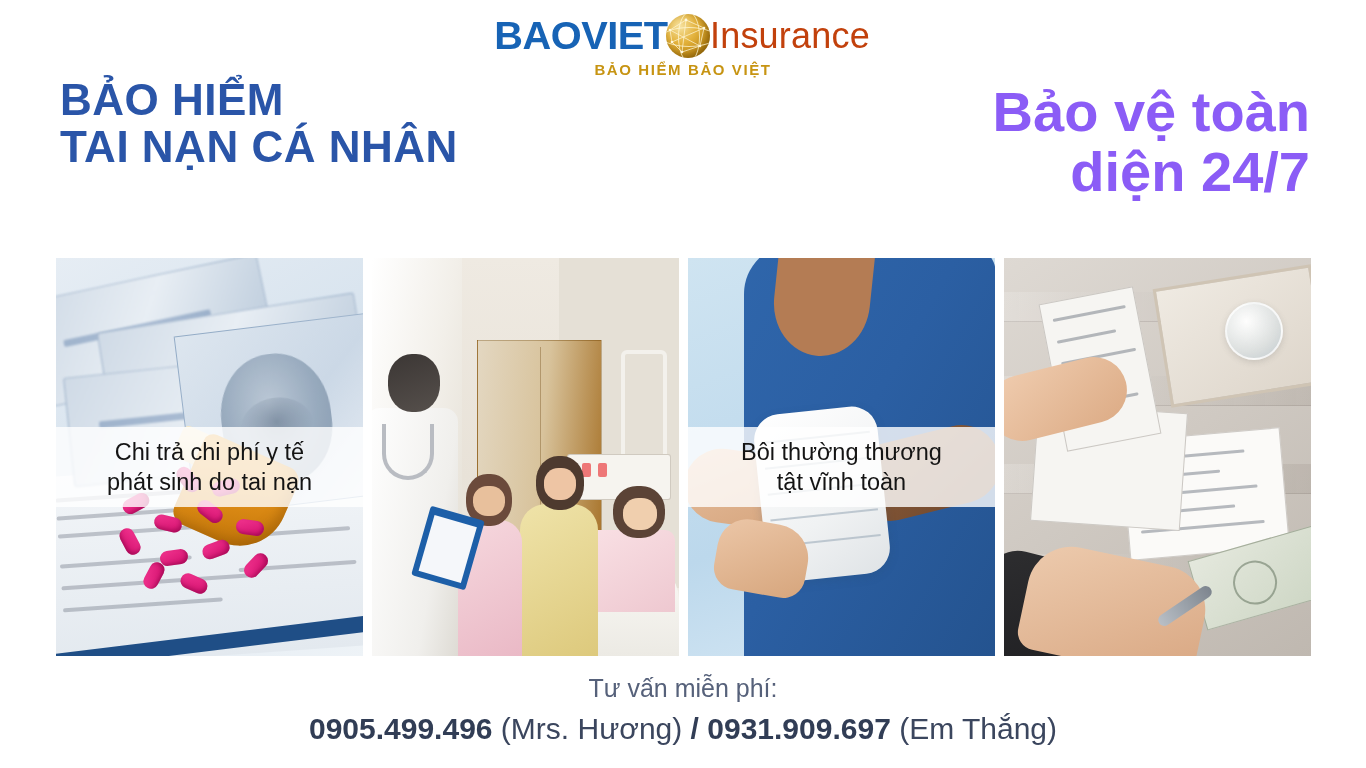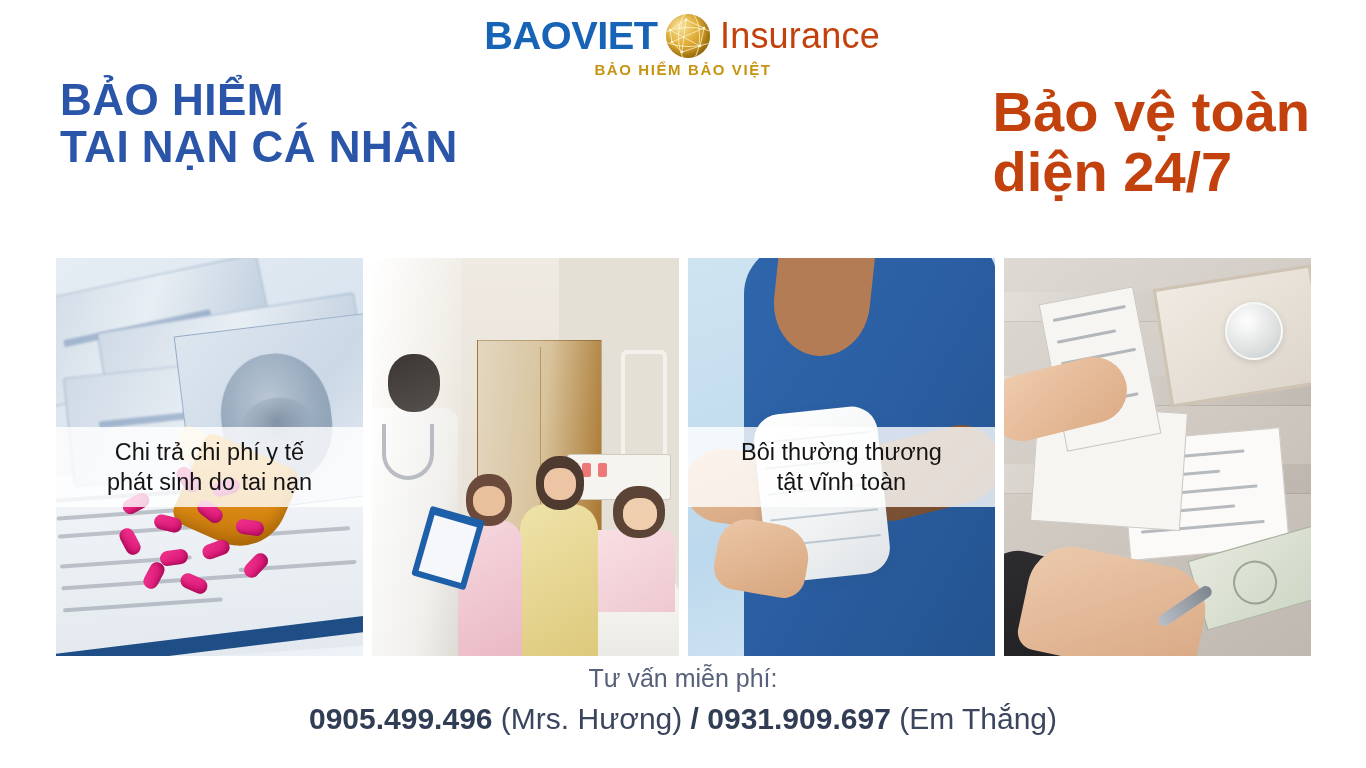--- a/index.html
+++ b/index.html
@@ -15,21 +15,21 @@
     background:#ffffff;
   }
 
   
   .logo-block {
     position:absolute;
     left:0; right:0; top:14px;
     display:flex; flex-direction:column;
     align-items:center;
   }
-  .logo-row { display:flex; align-items:center; gap:10px; }
+  .logo-row { display:flex; align-items:center; }
   .logo-baoviet {
     font-size:39px; font-weight:bold;
     color:#1763b5; letter-spacing:-0.5px;
     font-family:"Liberation Sans", sans-serif;
     transform:scaleX(1.02);
   }
   .logo-globe {
     width:44px; height:44px; border-radius:50%;
     background:
       radial-gradient(circle at 32% 28%, #f6e2a0 0%, #e3b23c 38%, #c08b16 72%, #8d6208 100%);
@@ -56,23 +56,23 @@
   
   .headline-main {
     position:absolute; left:60px; top:76px;
     color:#2a55a8;
     font-size:44px; font-weight:bold; line-height:1.07;
     letter-spacing:0.5px; text-transform:uppercase;
     white-space:pre-line;
   }
   .headline-gold {
     position:absolute; right:56px; top:82px;
-    color:#c2410c;
+    color:#8b5cf6;
     font-size:56px; font-weight:bold; line-height:1.07;
-    white-space:pre-line;
+    text-align:right; white-space:pre-line;
   }
 
   
   .cards {
     position:absolute;
     left:56px; top:258px;
     width:1255px; height:398px;
     display:flex; gap:9px;
   }
   .card {
@@ -328,21 +328,21 @@
     position:absolute; left:-28px; bottom:-24px; width:150px; height:120px;
     background:linear-gradient(150deg,#2e2e30,#1d1d20); border-radius:34px; transform:rotate(14deg);
   }
   .p4 .pen {
     position:absolute; left:150px; bottom:44px; width:62px; height:12px; border-radius:6px;
     background:linear-gradient(90deg,#b9bfc6,#7d858e); transform:rotate(-34deg);
   }
 
   
   .footer {
-    position:absolute; left:0; right:0; bottom:32px;
+    position:absolute; left:0; right:0; bottom:22px;
     text-align:center; color:#3f4b63;
   }
   .footer-lead { font-size:25px; color:#56617a; margin-bottom:9px; }
   .footer-line { font-size:30px; color:#3b465e; }
   .footer-line b { font-weight:bold; color:#313d55; }
 </style>
 </head>
 <body>
 
 <div class="poster">

